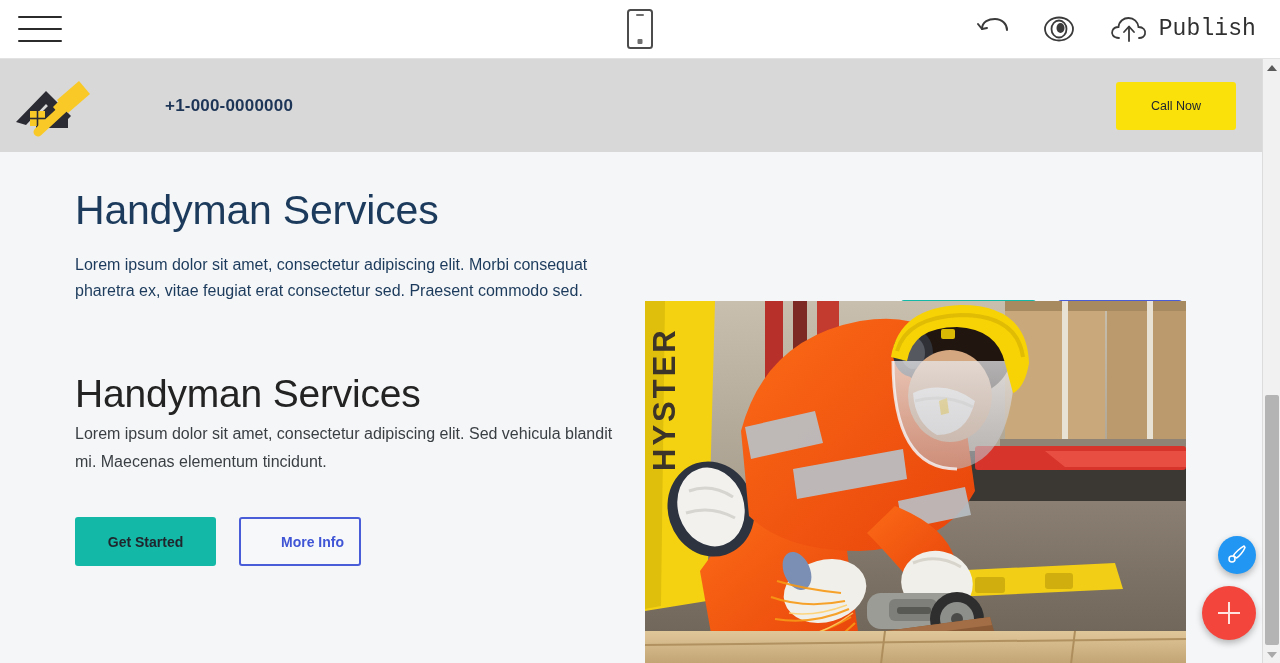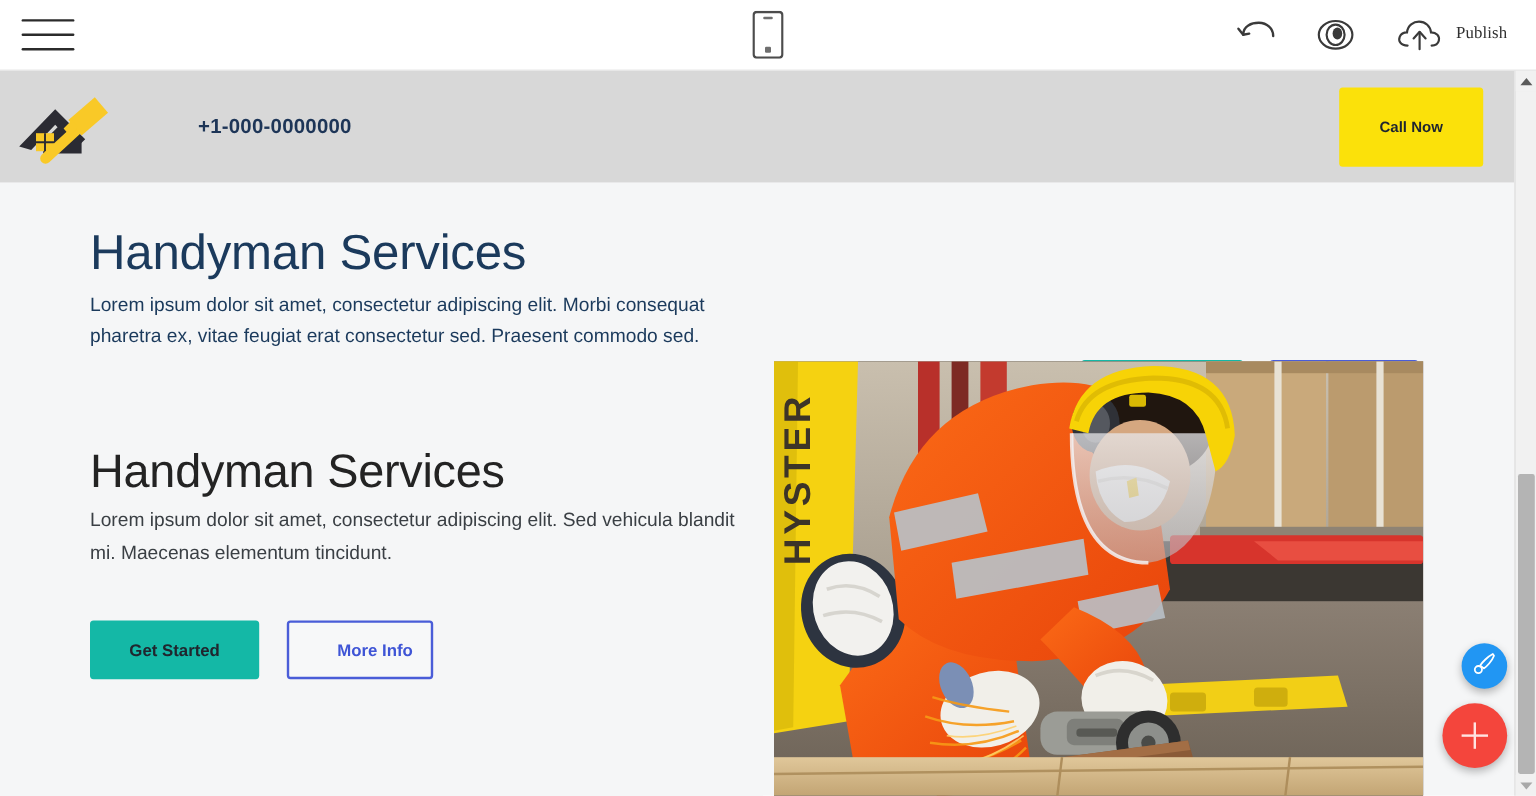--- a/index.html
+++ b/index.html
@@ -41,22 +41,22 @@
     position: absolute; right: 24px; top: 50%;
     transform: translateY(-50%);
     display: flex; align-items: center; gap: 28px;
   }
   .tb-icon { cursor: pointer; line-height: 0; display: block; }
   .publish-group {
     display: flex; align-items: center; gap: 9px;
     cursor: pointer;
   }
   .publish-label {
-    font-size: 14px; color: #303030;
-    font-family: Liberation Serif, serif;
+    font-size: 23px; color: #303030;
+    font-family: Liberation Mono, monospace;
     letter-spacing: .1px;
   }
 
   
   .canvas {
     position: absolute;
     top: 59px; left: 0;
     width: 1262px; height: 604px;
     background: #f5f6f7;
     overflow: hidden;
@@ -86,41 +86,41 @@
     color: #1d3557; line-height: 1.55;
     letter-spacing: .2px;
   }
   .phone {
     margin-left: 67px;
     font-size: 17px; font-weight: bold;
     color: #1d3557; letter-spacing: .2px;
   }
   .call-now {
     position: absolute; right: 26px;
-    width: 120px; height: 66px;
+    width: 120px; height: 48px;
     background: #fbe10a;
     border: none; border-radius: 3px;
-    font-size: 12.5px; font-weight: bold;
+    font-size: 12.5px; font-weight: normal;
     color: #1d2430; cursor: pointer;
     font-family: "Liberation Sans", sans-serif;
   }
 
   
   .hero1 {
     position: relative;
     padding: 36px 0 0 75px;
     height: 152px;
   }
   .hero1 h1 {
     font-size: 41px; font-weight: normal;
     color: #1b3a5c; letter-spacing: -.2px;
     line-height: 1.1;
   }
   .hero1 p {
-    margin-top: 9px;
+    margin-top: 19px;
     font-size: 16px; color: #1b3a5c;
     line-height: 1.65; max-width: 545px;
   }
   .hero1-buttons {
     position: absolute; right: 80px; top: 148px;
     display: flex; gap: 22px;
   }
 
   
   .btn-yellow {

